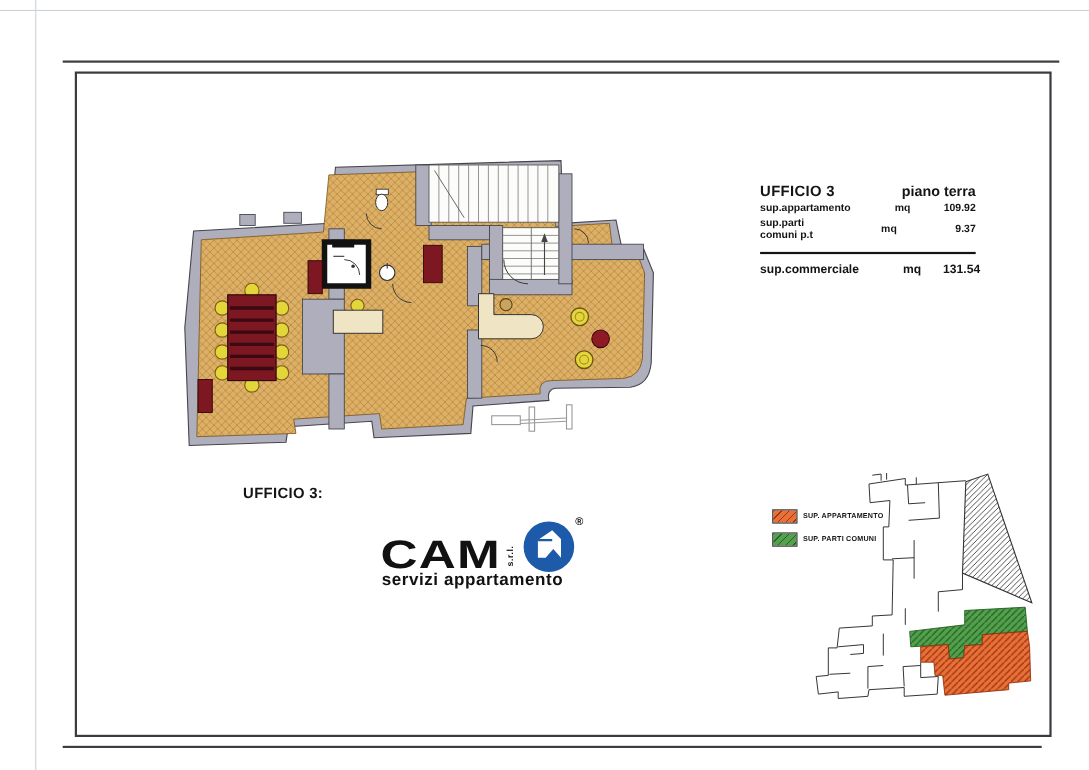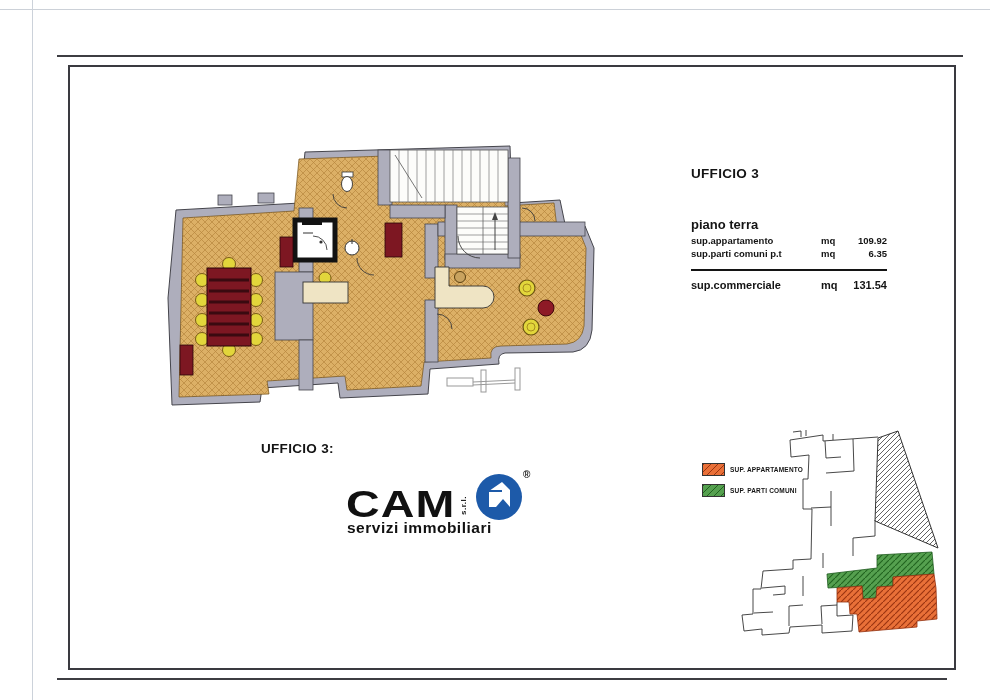--- a/index.html
+++ b/index.html
@@ -8,31 +8,31 @@
   .abs{position:absolute;}
   
   .scan-top{left:0;top:9px;width:990px;height:1px;background:#ccd1d8;}
   .scan-left{left:32px;top:0;width:1px;height:700px;background:#ccd2da;}
   
   .outer-top{left:57px;top:55px;width:906px;height:2px;background:#3d3d42;}
   .outer-bottom{left:57px;top:678px;width:890px;height:2px;background:#3d3d42;}
   .frame{left:68px;top:65px;width:884px;height:601px;border:2px solid #3a3a40;}
   
   .tblock{left:691px;top:166px;width:196px;}
-  .tb-head{display:flex;justify-content:space-between;align-items:baseline;flex-direction:column;}
+  .tb-head{display:flex;justify-content:space-between;align-items:baseline;}
   .tb-title{font-size:13.5px;font-weight:bold;letter-spacing:.3px;}
-  .tb-floor{font-size:13px;font-weight:bold;margin-top:36px;}
-  .tb-row{display:flex;align-items:center;margin-top:2.5px;font-size:9.5px;font-weight:bold;}
+  .tb-floor{font-size:13px;font-weight:bold;}
+  .tb-row{display:flex;align-items:center;margin-top:2.5px;font-size:9.5px;font-weight:bold;gap:20px;}
   .tb-row .lbl{flex:1;}
   .tb-row .unit{width:22px;text-align:left;margin-left:20px;}
   .tb-row .val{width:44px;text-align:right;}
   .tb-rule{margin-top:10px;border-top:2.5px solid #141414;height:0;}
   .tb-total{margin-top:8px;font-size:11px;}
   
-  .caption{left:221px;top:441px;font-size:13.5px;font-weight:bold;letter-spacing:.3px;margin-left:40px;}
+  .caption{left:221px;top:441px;font-size:13.5px;font-weight:bold;letter-spacing:.3px;}
   
   .logo{left:346px;top:468px;width:200px;height:72px;}
   .logo-cam{position:absolute;left:0;top:16px;font-size:44px;font-weight:bold;letter-spacing:1px;
             transform:scale(1.06,.82);transform-origin:left top;color:#111;}
   .logo-srl{position:absolute;left:113px;top:28px;font-size:8px;font-weight:bold;
             writing-mode:vertical-rl;transform:rotate(180deg);letter-spacing:.5px;color:#111;}
   .logo-circle{position:absolute;left:130px;top:6px;width:46px;height:46px;border-radius:50%;
                background:#1d5aa9;}
   .logo-reg{position:absolute;left:177px;top:1px;font-size:10px;font-weight:bold;}
   .logo-tag{position:absolute;left:1px;top:51px;font-size:15.5px;font-weight:bold;letter-spacing:.5px;color:#111;}
@@ -207,21 +207,21 @@
       <span class="tb-floor">piano terra</span>
     </div>
     <div class="tb-row">
       <span class="lbl">sup.appartamento</span>
       <span class="unit">mq</span>
       <span class="val">109.92</span>
     </div>
     <div class="tb-row">
       <span class="lbl">sup.parti comuni p.t</span>
       <span class="unit">mq</span>
-      <span class="val">6.35</span>
+      <span class="val">9.37</span>
     </div>
     <div class="tb-rule"></div>
     <div class="tb-row tb-total">
       <span class="lbl">sup.commerciale</span>
       <span class="unit">mq</span>
       <span class="val">131.54</span>
     </div>
   </div>
 
   <div class="abs caption">UFFICIO 3:</div>
@@ -229,21 +229,21 @@
   <div class="abs logo">
     <div class="logo-cam">CAM</div>
     <div class="logo-srl">s.r.l.</div>
     <div class="logo-circle">
       <svg width="46" height="46" viewBox="0 0 46 46">
         <path d="M13,33 L13,17 L26,8 L34,16 L34,33 L27,25 L20,33 Z" fill="#ffffff"></path>
         <path d="M13,17 L26,17" stroke="#1d5aa9" stroke-width="2" fill="none"></path>
       </svg>
     </div>
     <div class="logo-reg">®</div>
-    <div class="logo-tag">servizi immobiliari</div>
+    <div class="logo-tag">servizi appartamento</div>
   </div>
 
   <svg class="abs" style="left:733px;top:416px;" width="232" height="240" viewBox="0 0 232 240">
     <defs>
       <pattern id="khatch" width="5" height="5" patternUnits="userSpaceOnUse">
         <rect width="5" height="5" fill="#ffffff"></rect>
         <path d="M0,5 L5,0" stroke="#3a3a3a" stroke-width="0.8"></path>
       </pattern>
       <pattern id="ghatch" width="6" height="6" patternUnits="userSpaceOnUse">
         <rect width="6" height="6" fill="#55a04f"></rect>

